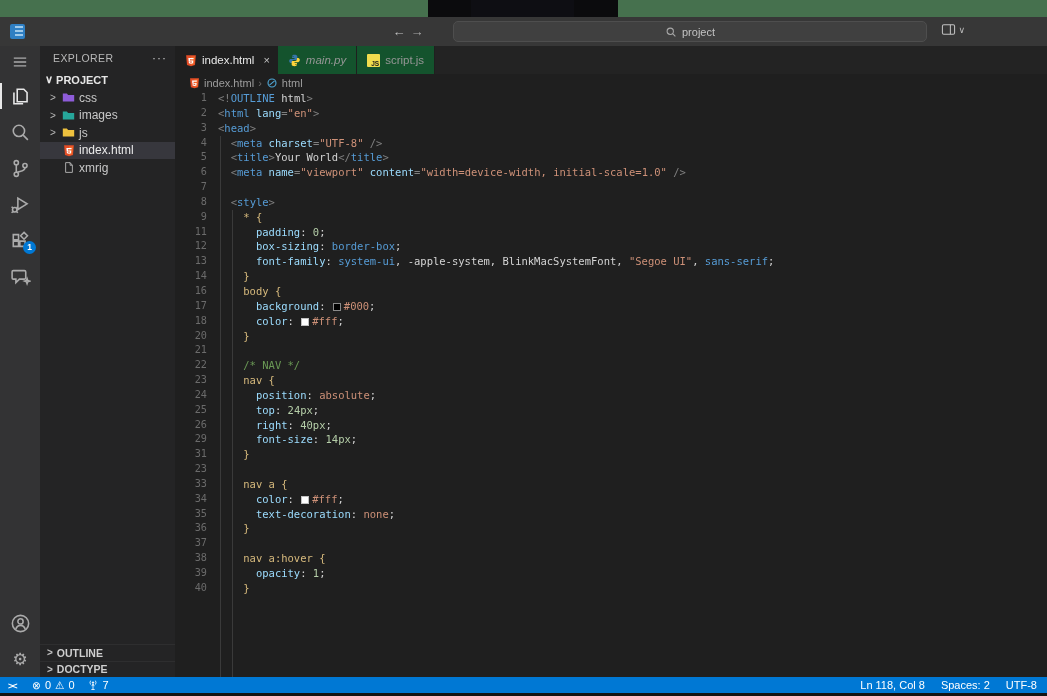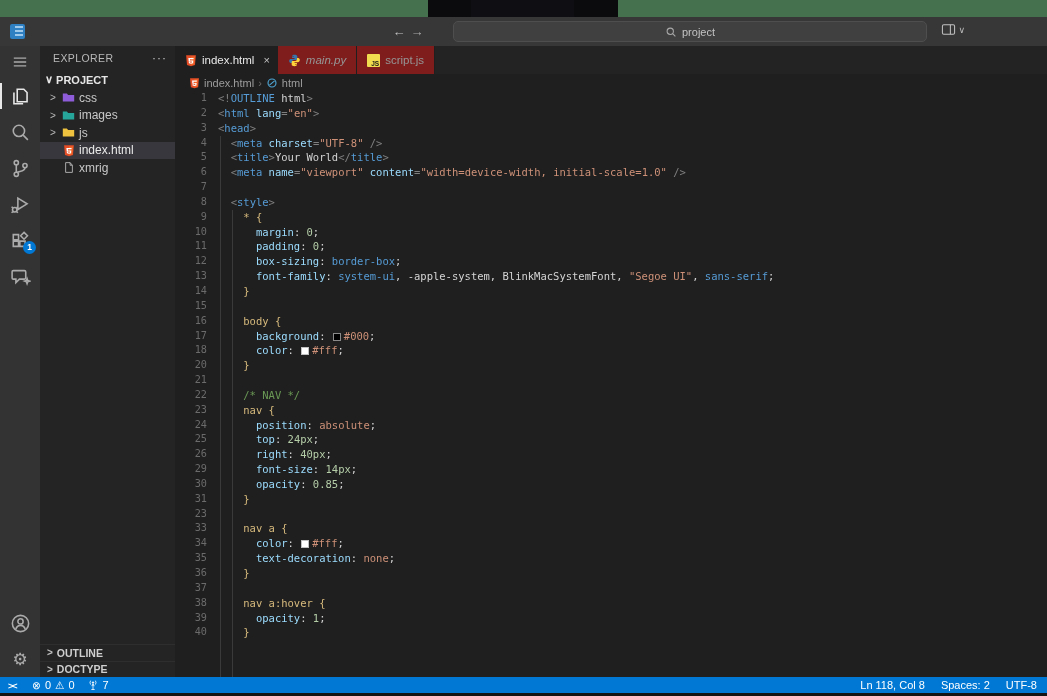--- a/index.html
+++ b/index.html
@@ -50,21 +50,21 @@
   .tw.selected { background:#37373d; color:#eaeaea; }
   .tw .chv { width:8px; color:#b8b8b8; font-size:10px; }
   .tw svg { flex:none; }
   .sb-spacer { flex:1; }
   .sb-panel { height:16.5px; border-top:1px solid #2e2e2f; display:flex; align-items:center; gap:4px; padding-left:7px; font-weight:700; font-size:10.5px; color:#cfcfcf; }
   .sb-panel .chv { font-size:10px; color:#c0c0c0; }
 
   
   .editor { flex:1; display:flex; flex-direction:column; background:#1f1f1f; min-width:0; }
   .tab-bar { height:28px; background:#232323; display:flex; flex:none; }
-  .tab { display:flex; align-items:center; gap:5px; padding:0 10px; font-size:11.5px; color:#969696; background:#7f1d1d; border-right:1px solid #1f1f1f; }
+  .tab { display:flex; align-items:center; gap:5px; padding:0 10px; font-size:11.5px; color:#969696; background:#14532d; border-right:1px solid #1f1f1f; }
   .tab.active { background:#1f1f1f; color:#e8e8e8; padding-right:7px; }
   .tab .close { margin-left:4px; font-size:11px; color:#c4c4c4; }
   .tab .ital { font-style:italic; }
   .js-chip { width:13px; height:13px; background:#f0dc4e; color:#22211b; border-radius:1px; font-size:6.5px; font-weight:700; display:flex; align-items:flex-end; justify-content:flex-end; padding:0 1px; }
   .breadcrumb { height:17px; display:flex; align-items:center; gap:4px; padding-left:14px; font-size:11px; color:#9d9d9d; flex:none; }
   .bc-sep { color:#6e6e6e; font-size:11px; }
 
   
   .code-area { position:relative; flex:1; overflow:hidden; font-family:"DejaVu Sans Mono", monospace; font-size:10.5px; }
   .cl { display:flex; height:14.85px; line-height:14.85px; white-space:pre; }
@@ -280,38 +280,35 @@
       <div>
           <div class="cl"><span class="ln">1</span><span><span class="tok-pun">&lt;!</span><span class="tok-tag">OUTLINE</span><span class="tok-txt"> html</span><span class="tok-pun">&gt;</span></span></div>
           <div class="cl"><span class="ln">2</span><span><span class="tok-pun">&lt;</span><span class="tok-tag">html</span><span class="tok-txt"> </span><span class="tok-attr">lang</span><span class="tok-pun">=</span><span class="tok-str">"en"</span><span class="tok-pun">&gt;</span></span></div>
           <div class="cl"><span class="ln">3</span><span><span class="tok-pun">&lt;</span><span class="tok-tag">head</span><span class="tok-pun">&gt;</span></span></div>
           <div class="cl"><span class="ln">4</span><span><span class="tok-txt">  </span><span class="tok-pun">&lt;</span><span class="tok-tag">meta</span><span class="tok-txt"> </span><span class="tok-attr">charset</span><span class="tok-pun">=</span><span class="tok-str">"UTF-8"</span><span class="tok-pun"> /&gt;</span></span></div>
           <div class="cl"><span class="ln">5</span><span><span class="tok-txt">  </span><span class="tok-pun">&lt;</span><span class="tok-tag">title</span><span class="tok-pun">&gt;</span><span class="tok-txt">Your World</span><span class="tok-pun">&lt;/</span><span class="tok-tag">title</span><span class="tok-pun">&gt;</span></span></div>
           <div class="cl"><span class="ln">6</span><span><span class="tok-txt">  </span><span class="tok-pun">&lt;</span><span class="tok-tag">meta</span><span class="tok-txt"> </span><span class="tok-attr">name</span><span class="tok-pun">=</span><span class="tok-str">"viewport"</span><span class="tok-txt"> </span><span class="tok-attr">content</span><span class="tok-pun">=</span><span class="tok-str">"width=device-width, initial-scale=1.0"</span><span class="tok-pun"> /&gt;</span></span></div>
           <div class="cl"><span class="ln">7</span><span></span></div>
           <div class="cl"><span class="ln">8</span><span><span class="tok-txt">  </span><span class="tok-pun">&lt;</span><span class="tok-tag">style</span><span class="tok-pun">&gt;</span></span></div>
           <div class="cl"><span class="ln">9</span><span><span class="tok-txt">    </span><span class="tok-sel">*</span><span class="tok-txt"> </span><span class="tok-brc">{</span></span></div>
-          <div class="cl"><span class="ln">10</span><span><span class="tok-txt">      </span><span class="tok-attr">margin</span><span class="tok-txt">: </span><span class="tok-num">0</span><span class="tok-txt">;</span></span></div>
           <div class="cl"><span class="ln">11</span><span><span class="tok-txt">      </span><span class="tok-attr">padding</span><span class="tok-txt">: </span><span class="tok-num">0</span><span class="tok-txt">;</span></span></div>
           <div class="cl"><span class="ln">12</span><span><span class="tok-txt">      </span><span class="tok-attr">box-sizing</span><span class="tok-txt">: </span><span class="tok-kw">border-box</span><span class="tok-txt">;</span></span></div>
           <div class="cl"><span class="ln">13</span><span><span class="tok-txt">      </span><span class="tok-attr">font-family</span><span class="tok-txt">: </span><span class="tok-kw">system-ui</span><span class="tok-txt">, -apple-system, BlinkMacSystemFont, </span><span class="tok-str">"Segoe UI"</span><span class="tok-txt">, </span><span class="tok-kw">sans-serif</span><span class="tok-txt">;</span></span></div>
           <div class="cl"><span class="ln">14</span><span><span class="tok-txt">    </span><span class="tok-brc">}</span></span></div>
-          <div class="cl"><span class="ln">15</span><span></span></div>
           <div class="cl"><span class="ln">16</span><span><span class="tok-txt">    </span><span class="tok-sel">body</span><span class="tok-txt"> </span><span class="tok-brc">{</span></span></div>
           <div class="cl"><span class="ln">17</span><span><span class="tok-txt">      </span><span class="tok-attr">background</span><span class="tok-txt">: </span><span class="swatch swb"></span><span class="tok-str">#000</span><span class="tok-txt">;</span></span></div>
           <div class="cl"><span class="ln">18</span><span><span class="tok-txt">      </span><span class="tok-attr">color</span><span class="tok-txt">: </span><span class="swatch sww"></span><span class="tok-str">#fff</span><span class="tok-txt">;</span></span></div>
           <div class="cl"><span class="ln">20</span><span><span class="tok-txt">    </span><span class="tok-brc">}</span></span></div>
           <div class="cl"><span class="ln">21</span><span></span></div>
           <div class="cl"><span class="ln">22</span><span><span class="tok-txt">    </span><span class="tok-com">/* NAV */</span></span></div>
           <div class="cl"><span class="ln">23</span><span><span class="tok-txt">    </span><span class="tok-sel">nav</span><span class="tok-txt"> </span><span class="tok-brc">{</span></span></div>
           <div class="cl"><span class="ln">24</span><span><span class="tok-txt">      </span><span class="tok-attr">position</span><span class="tok-txt">: </span><span class="tok-str">absolute</span><span class="tok-txt">;</span></span></div>
           <div class="cl"><span class="ln">25</span><span><span class="tok-txt">      </span><span class="tok-attr">top</span><span class="tok-txt">: </span><span class="tok-num">24px</span><span class="tok-txt">;</span></span></div>
           <div class="cl"><span class="ln">26</span><span><span class="tok-txt">      </span><span class="tok-attr">right</span><span class="tok-txt">: </span><span class="tok-num">40px</span><span class="tok-txt">;</span></span></div>
           <div class="cl"><span class="ln">29</span><span><span class="tok-txt">      </span><span class="tok-attr">font-size</span><span class="tok-txt">: </span><span class="tok-num">14px</span><span class="tok-txt">;</span></span></div>
-          <div class="cl"><span class="ln">30</span><span><span class="tok-txt">      </span><span class="tok-attr">opacity</span><span class="tok-txt">: </span><span class="tok-num">0.85</span><span class="tok-txt">;</span></span></div>
           <div class="cl"><span class="ln">31</span><span><span class="tok-txt">    </span><span class="tok-brc">}</span></span></div>
           <div class="cl"><span class="ln">23</span><span></span></div>
           <div class="cl"><span class="ln">33</span><span><span class="tok-txt">    </span><span class="tok-sel">nav a</span><span class="tok-txt"> </span><span class="tok-brc">{</span></span></div>
           <div class="cl"><span class="ln">34</span><span><span class="tok-txt">      </span><span class="tok-attr">color</span><span class="tok-txt">: </span><span class="swatch sww"></span><span class="tok-str">#fff</span><span class="tok-txt">;</span></span></div>
           <div class="cl"><span class="ln">35</span><span><span class="tok-txt">      </span><span class="tok-attr">text-decoration</span><span class="tok-txt">: </span><span class="tok-str">none</span><span class="tok-txt">;</span></span></div>
           <div class="cl"><span class="ln">36</span><span><span class="tok-txt">    </span><span class="tok-brc">}</span></span></div>
           <div class="cl"><span class="ln">37</span><span></span></div>
           <div class="cl"><span class="ln">38</span><span><span class="tok-txt">    </span><span class="tok-sel">nav a:hover</span><span class="tok-txt"> </span><span class="tok-brc">{</span></span></div>
           <div class="cl"><span class="ln">39</span><span><span class="tok-txt">      </span><span class="tok-attr">opacity</span><span class="tok-txt">: </span><span class="tok-num">1</span><span class="tok-txt">;</span></span></div>
           <div class="cl"><span class="ln">40</span><span><span class="tok-txt">    </span><span class="tok-brc">}</span></span></div>

